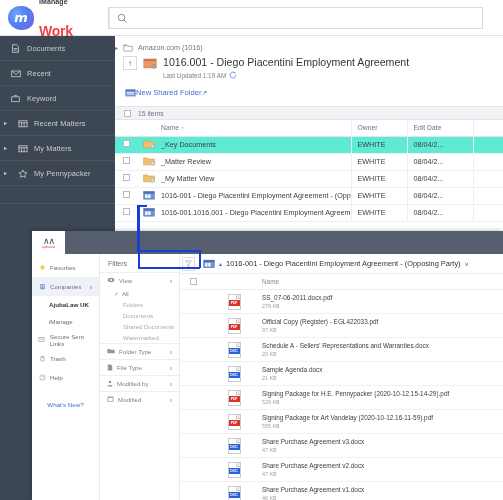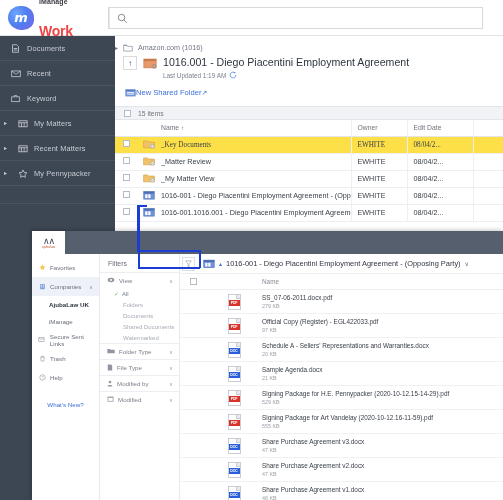--- a/index.html
+++ b/index.html
@@ -87,21 +87,21 @@
   table.docs td {
      height:17px; font-size:7.2px; color:#3a4048; border-bottom:1px solid #eeeff2;
      padding:0; vertical-align:middle; white-space:nowrap; overflow:hidden;
   }
   .col-chk { width:22px; text-align:center; }
   .col-ico { width:24px; text-align:center; }
   .col-name { width:190px; }
   .col-owner { width:56px; border-left:1px solid #eeeff2; padding-left:6px !important; }
   .col-date { width:66px; border-left:1px solid #eeeff2; padding-left:6px !important; }
   .col-end  { width:30px; border-left:1px solid #eeeff2; }
-  tr.sel td { background:#fde047;font-family:Liberation Serif, serif; }
+  tr.sel td { background:#5eead4; }
   .sortarrow { font-size:6px; color:#6e757e; }
   .fld-ico { width:12px; height:10px; display:inline-block; }
 
   
   .overlay {
     position:absolute; left:32px; top:231px; width:471px; height:269px;
     background:#ffffff; box-shadow:-1px -1px 4px rgba(0,0,0,.22);
     overflow:hidden;
   }
   .ov-top { height:23px; background:#555f6d; display:flex; align-items:center; }
@@ -220,31 +220,31 @@
           <span class="nav-label">Keyword</span>
         </div>
         <div class="nav-item has-caret">
           <span class="nav-caret">▸</span>
           <span class="nav-ico">
             <svg viewBox="0 0 13 12" width="10" height="9">
               <rect x="1" y="2.4" width="11" height="8" fill="none" stroke="#c9cdd4" stroke-width="1.1"></rect>
               <path d="M1 5 H12 M4.4 5 V10.4 M8 5 V10.4" fill="none" stroke="#c9cdd4" stroke-width="1.1"></path>
             </svg>
           </span>
-          <span class="nav-label">My Matters</span>
+          <span class="nav-label">Recent Matters</span>
         </div>
         <div class="nav-item has-caret">
           <span class="nav-caret">▸</span>
           <span class="nav-ico">
             <svg viewBox="0 0 13 12" width="10" height="9">
               <rect x="1" y="2.4" width="11" height="8" fill="none" stroke="#c9cdd4" stroke-width="1.1"></rect>
               <path d="M1 5 H12 M4.4 5 V10.4 M8 5 V10.4" fill="none" stroke="#c9cdd4" stroke-width="1.1"></path>
             </svg>
           </span>
-          <span class="nav-label">Recent Matters</span>
+          <span class="nav-label">My Matters</span>
         </div>
         <div class="nav-item has-caret">
           <span class="nav-caret">▸</span>
           <span class="nav-ico">
             <svg viewBox="0 0 13 12" width="10" height="9">
               <path d="M6.5 1.3 L8.1 4.6 L11.7 5.1 L9.1 7.6 L9.7 11.1 L6.5 9.5 L3.3 11.1 L3.9 7.6 L1.3 5.1 L4.9 4.6 Z" fill="none" stroke="#c9cdd4" stroke-width="1.1"></path>
             </svg>
           </span>
           <span class="nav-label">My Pennypacker</span>
         </div>

